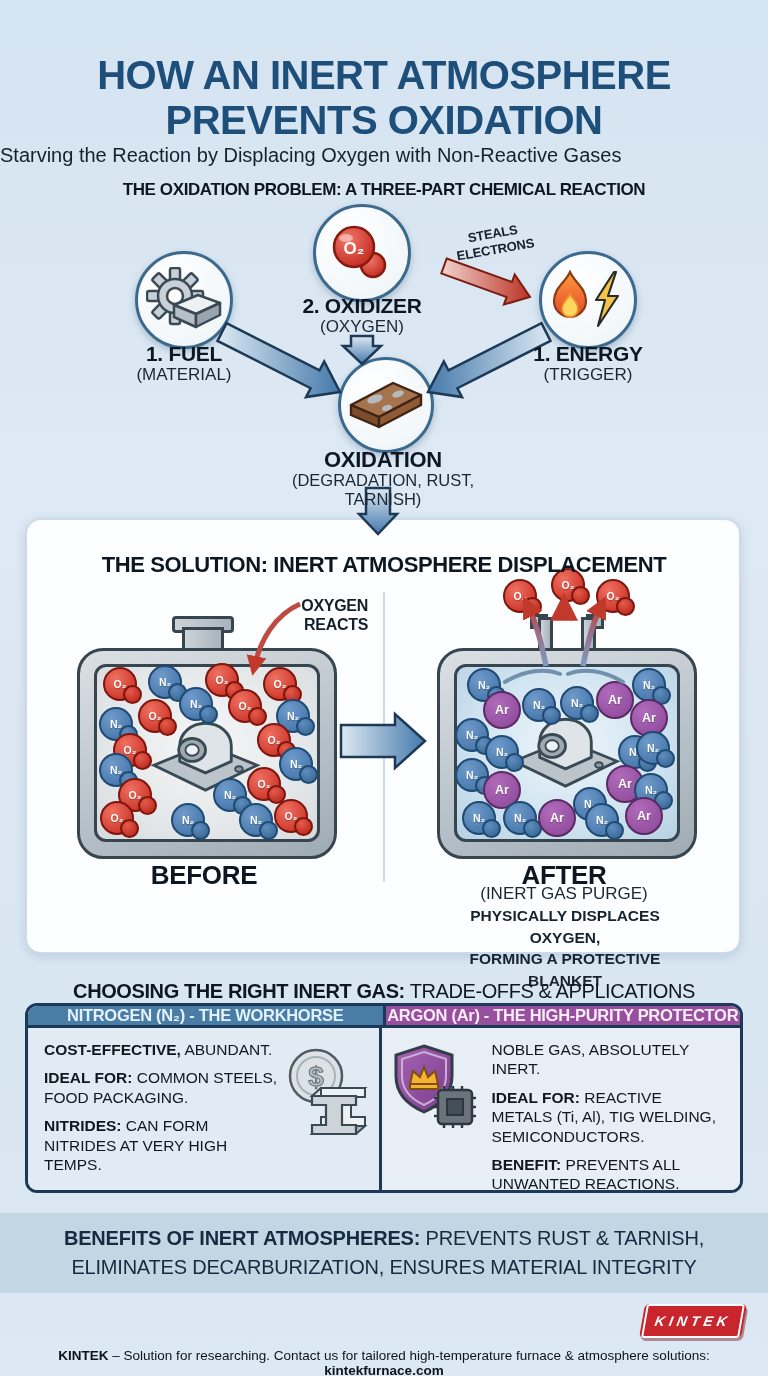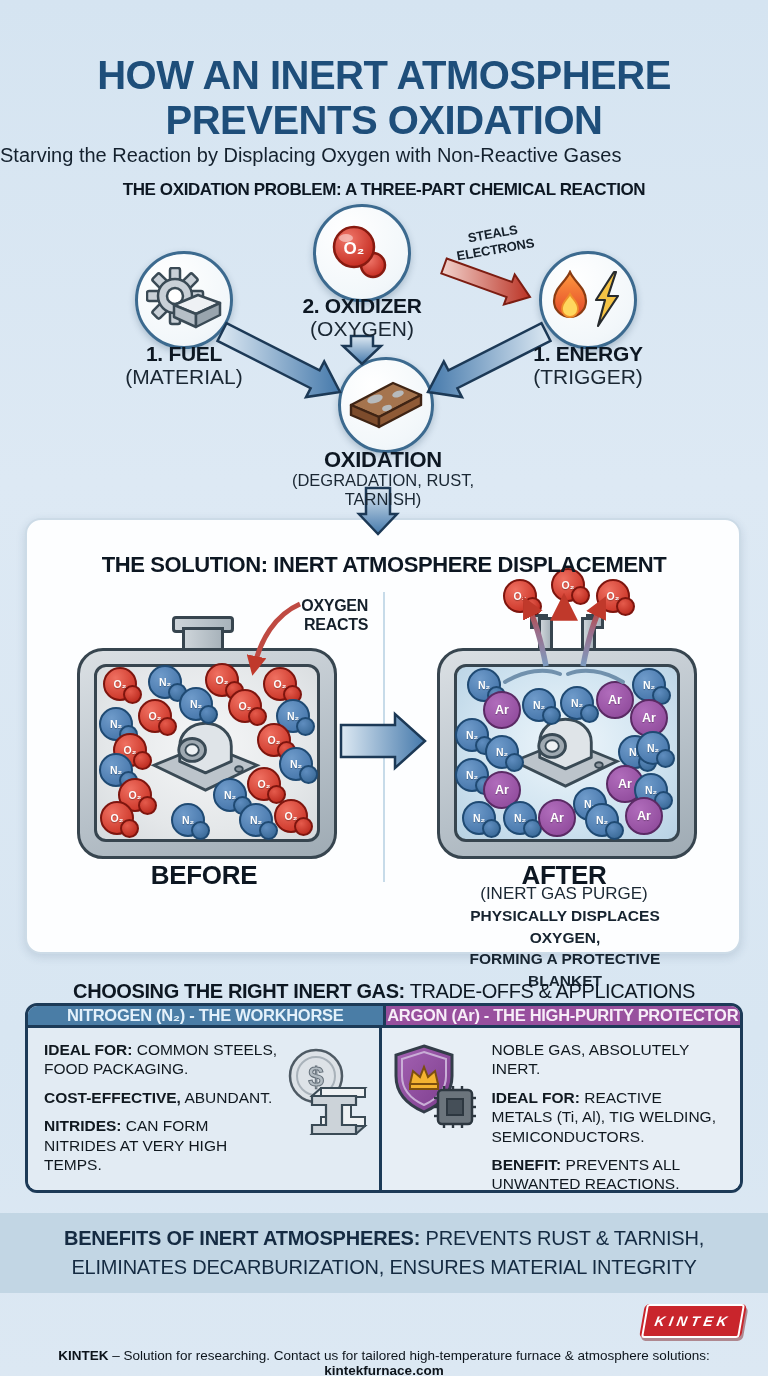--- a/index.html
+++ b/index.html
@@ -20,21 +20,21 @@
   #gas-heading .reg{font-weight:400;}
 
   
   .circle-node{position:absolute;width:92px;height:92px;border-radius:50%;
     background:radial-gradient(circle at 35% 28%,#ffffff 0%,#f2f7fa 70%,#e8eff5 100%);
     border:3px solid #3c6a8f;box-shadow:0 3px 7px rgba(25,55,85,.25);
     display:flex;align-items:center;justify-content:center;z-index:3;}
   #node-oxidation{width:90px;height:90px;}
   .node-label{position:absolute;width:220px;text-align:center;font-weight:700;font-size:21px;
     color:#0d1722;z-index:7;letter-spacing:-.3px;}
-  .node-sub{position:absolute;width:220px;text-align:center;font-weight:400;font-size:21px;
+  .node-sub{position:absolute;width:220px;text-align:center;font-weight:400;font-size:17px;
     color:#1a2733;z-index:7;}
   .steals-label{position:absolute;left:438px;top:226px;width:112px;text-align:center;
     font-size:13px;font-weight:700;line-height:1.2;color:#15202b;transform:rotate(-10deg);
     z-index:7;letter-spacing:-.2px;}
 
   
   .panel{position:absolute;left:25px;top:518px;width:712px;height:432px;background:#fdfeff;
     border:2px solid #ccdbe7;border-radius:16px;box-shadow:0 3px 10px rgba(40,70,100,.15);z-index:1;}
   #solution-heading{top:534px;font-size:22px;}
   .divider{position:absolute;left:383px;top:592px;width:2px;height:290px;background:#c7dbe9;z-index:2;}
@@ -472,22 +472,22 @@
     <span>CHOOSING THE RIGHT INERT GAS:</span><span class="reg"> TRADE-OFFS &amp; APPLICATIONS</span>
   </h2>
 
   <div class="gas-table">
     <div class="gas-head">
       <div class="hcell h-n2">NITROGEN (N₂) - THE WORKHORSE</div>
       <div class="hcell h-ar">ARGON (Ar) - THE HIGH-PURITY PROTECTOR</div>
     </div>
     <div class="gas-body">
       <div class="gcell cell-n2">
+        <p><span class="b">COST-EFFECTIVE,</span><span> ABUNDANT.</span></p>
         <p><span class="b">IDEAL FOR:</span><span> COMMON STEELS, FOOD PACKAGING.</span></p>
-        <p><span class="b">COST-EFFECTIVE,</span><span> ABUNDANT.</span></p>
         <p><span class="b">NITRIDES:</span><span> CAN FORM NITRIDES AT VERY HIGH TEMPS.</span></p>
         <svg class="cell-icon" id="icon-dollar-steel" width="95" height="100" viewBox="0 0 95 100">
           <circle cx="38" cy="32" r="26" fill="#dde2e7" stroke="#4e5a64" stroke-width="2.5"></circle>
           <circle cx="38" cy="32" r="19" fill="none" stroke="#a9b2ba" stroke-width="2"></circle>
           <text x="38" y="42" text-anchor="middle" font-size="28" font-weight="bold" fill="#b3bcc3" stroke="#636e78" stroke-width="1">$</text>
           <g transform="translate(34,52)">
             <polygon points="0,0 9,-8 53,-8 44,0" fill="#e6eaed" stroke="#3a4a55" stroke-width="2"></polygon>
             <polygon points="0,38 9,30 53,30 44,38" fill="#aeb8c0" stroke="#3a4a55" stroke-width="2"></polygon>
             <path d="M9,-8 H53 V1 H39 V21 H53 V30 H9 V21 H23 V1 H9 Z" fill="#eef1f3" stroke="#3a4a55" stroke-width="2"></path>
             <path d="M0,0 H44 V9 H30 V29 H44 V38 H0 V29 H14 V9 H0 Z" fill="#ccd3d9" stroke="#3a4a55" stroke-width="2.2"></path>

